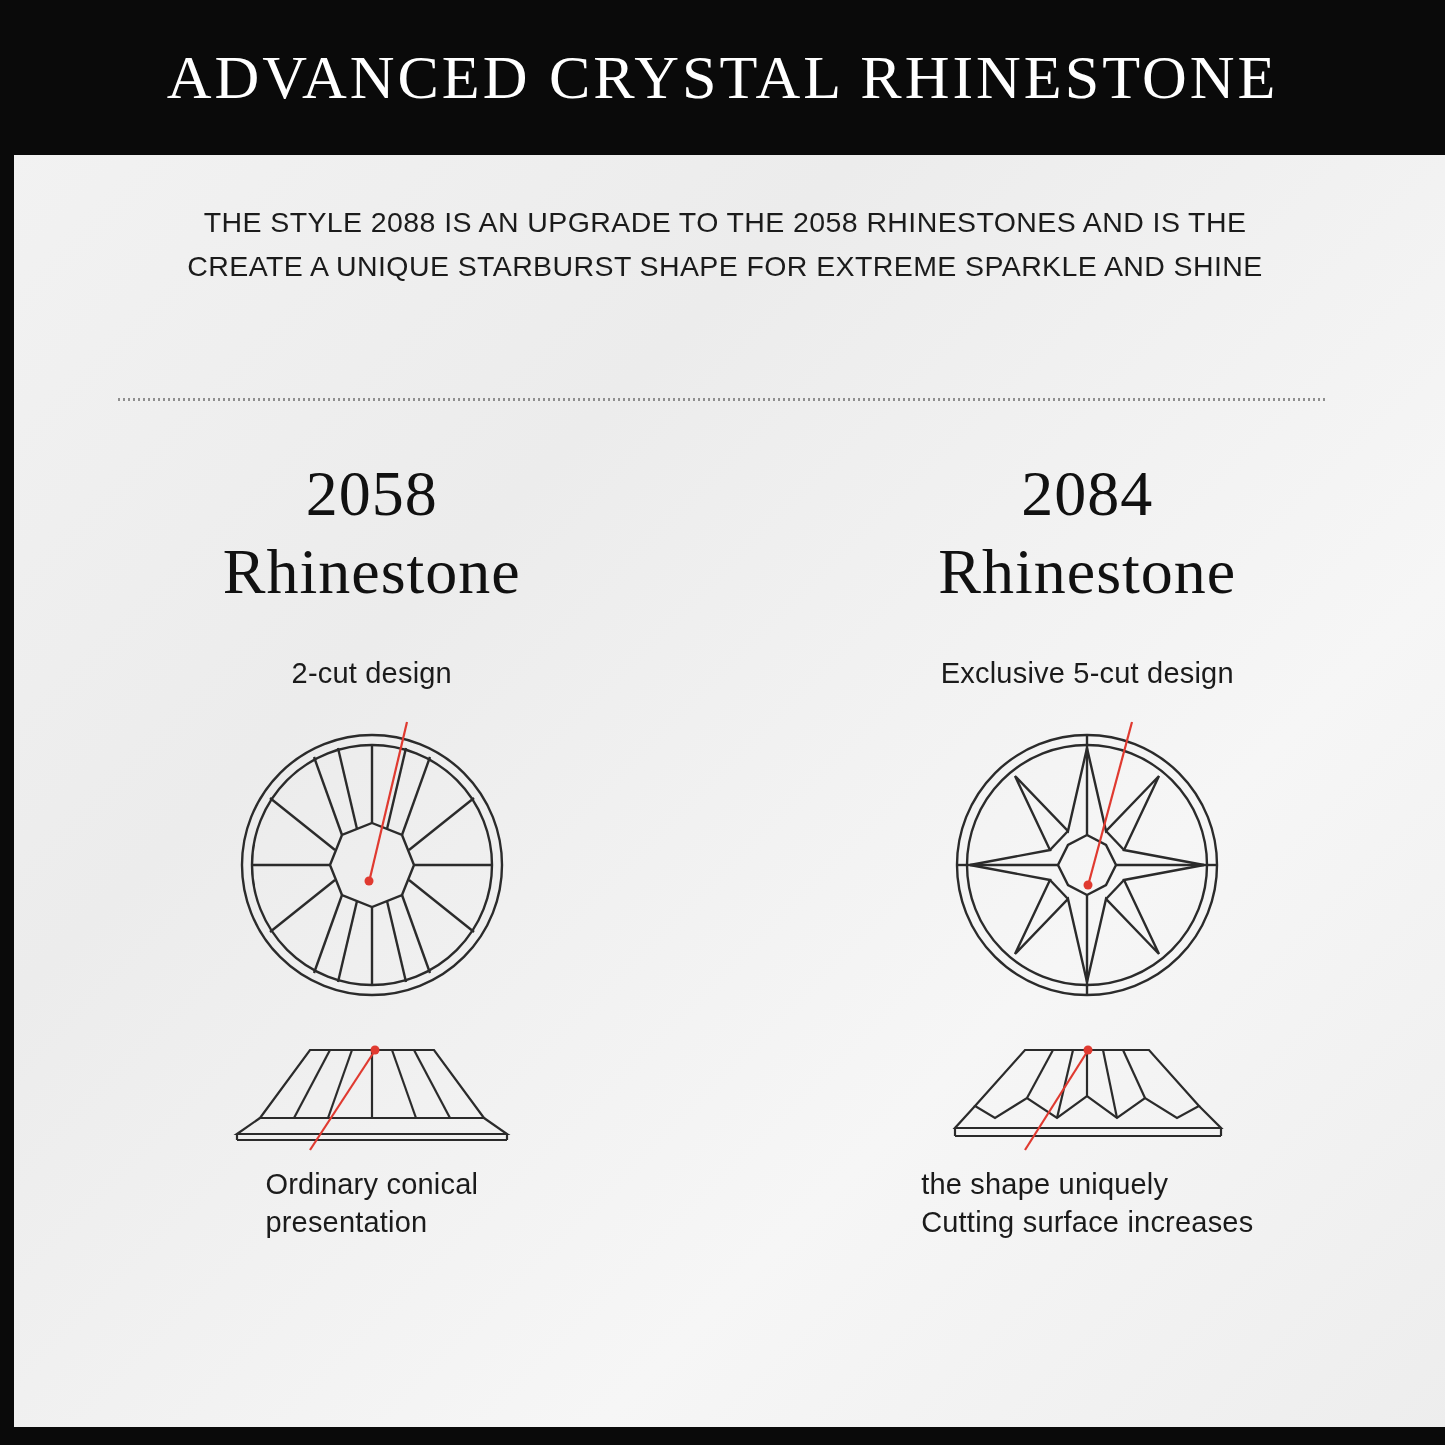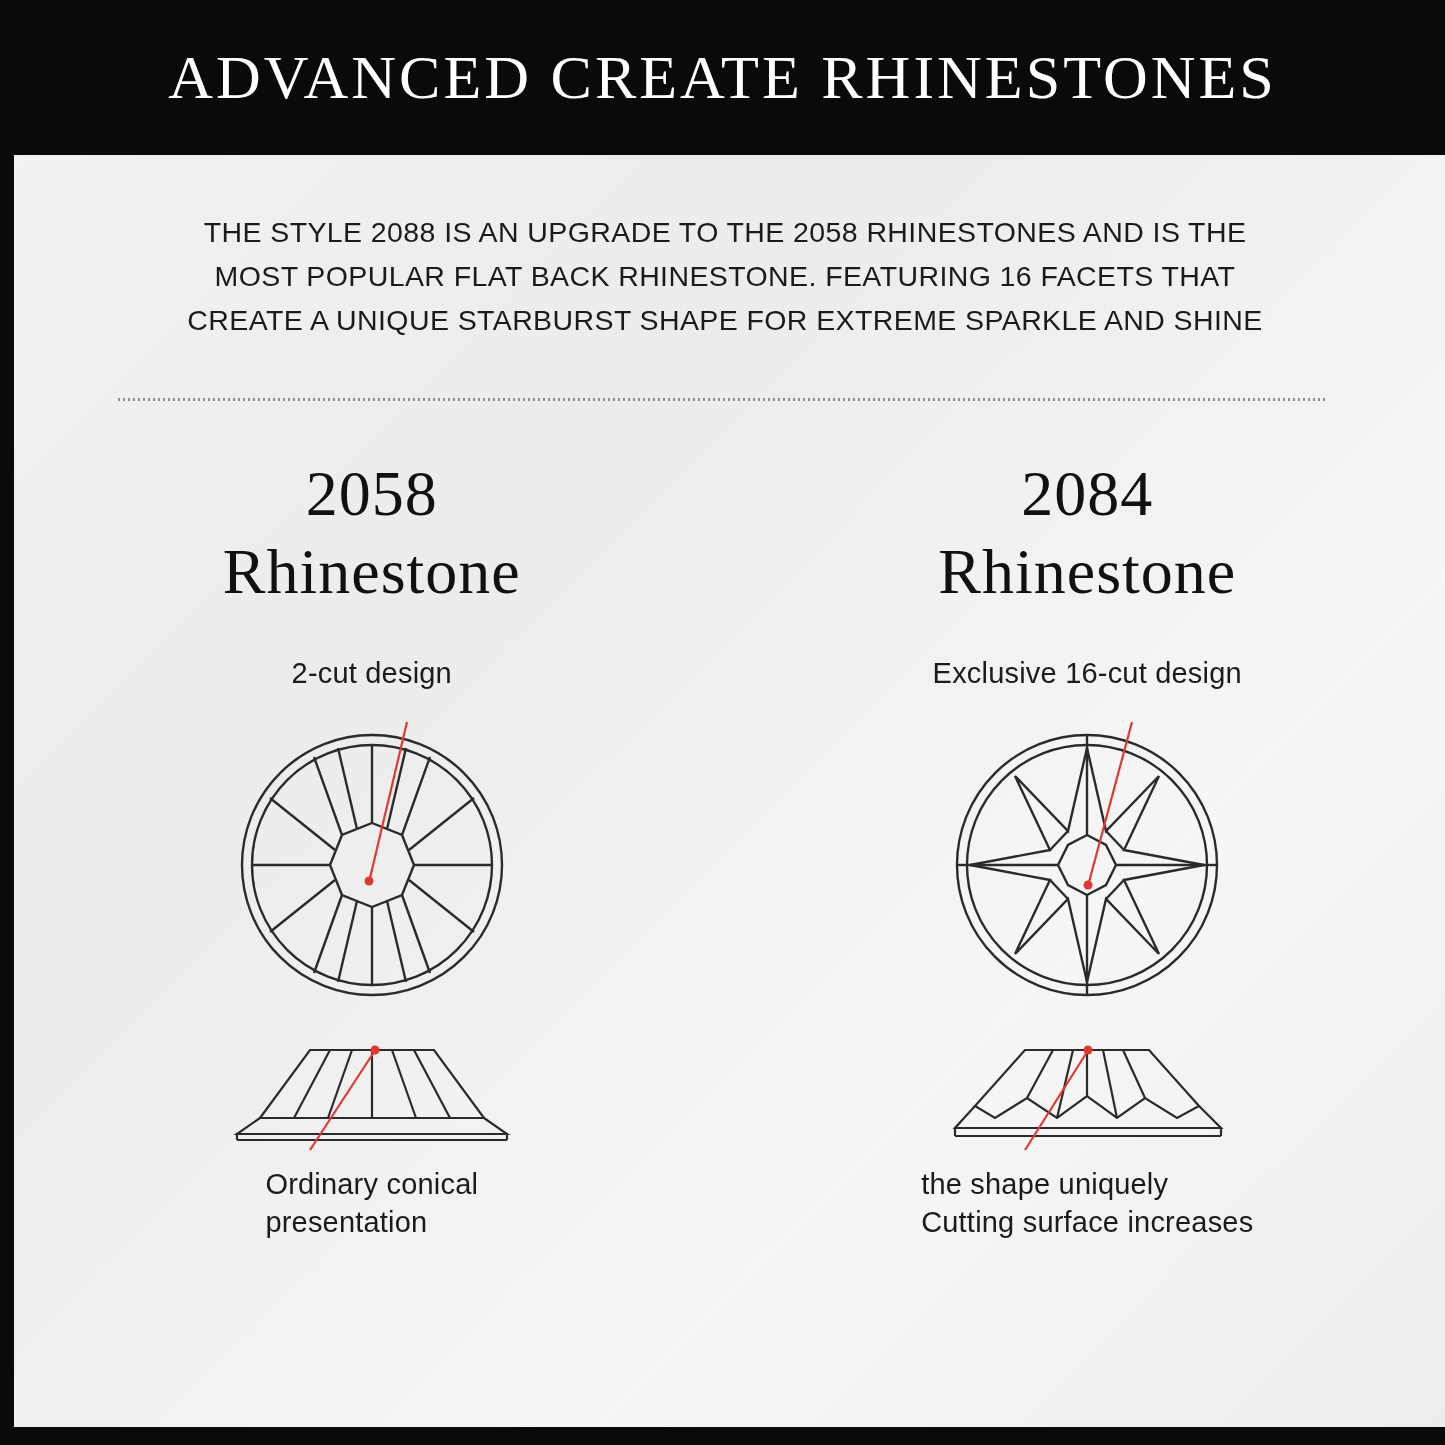--- a/index.html
+++ b/index.html
@@ -53,21 +53,21 @@
     position: absolute;
     left: 0;
     bottom: 0;
     width: 1445px;
     height: 18px;
     background: #0a0a0a;
   }
   
   .intro {
     position: absolute;
-    top: 210px;
+    top: 200px;
     left: 110px;
     width: 1230px;
     text-align: center;
     color: #1b1b1b;
     font-size: 28.5px;
     line-height: 44px;
     letter-spacing: 0.4px;
   }
   .intro p { margin: 0; }
   
@@ -124,29 +124,28 @@
     margin-top: 22px;
   }
   svg { display: block; }
 </style>
 </head>
 <body>
 
 <div class="page">
 
   <div class="banner">
-    <div class="banner-title">ADVANCED CREATE RHINESTONES</div>
+    <div class="banner-title">ADVANCED CRYSTAL RHINESTONE</div>
   </div>
 
   <div class="left-bar"></div>
   <div class="bottom-bar"></div>
 
   <div class="intro">
     <p>THE STYLE 2088 IS AN UPGRADE TO THE 2058 RHINESTONES AND IS THE</p>
-    <p>MOST POPULAR FLAT BACK RHINESTONE. FEATURING 16 FACETS THAT</p>
     <p>CREATE A UNIQUE STARBURST SHAPE FOR EXTREME SPARKLE AND SHINE</p>
   </div>
 
   <div class="divider"></div>
 
   <div class="columns">
 
     <div class="col">
       <div class="col-title">
         <div>2058</div>
@@ -218,21 +217,21 @@
         <div>presentation</div>
       </div>
     </div>
 
     <div class="col">
       <div class="col-title">
         <div>2084</div>
         <div>Rhinestone</div>
       </div>
 
-      <div class="caption-top">Exclusive 16-cut design</div>
+      <div class="caption-top">Exclusive 5-cut design</div>
 
       <div class="fig-top">
         <svg width="420" height="310" viewBox="0 0 420 310">
           <g fill="none" stroke="#2b2b2b" stroke-width="2.4">
             <circle cx="210" cy="165" r="130"></circle>
             <circle cx="210" cy="165" r="120"></circle>
 
             <polygon points="210,48 229,131 282,76 247,150 327,165 247,180 282,254 229,199 210,282 191,199 138,254 173,180 93,165 173,150 138,76 191,131" stroke-width="2.4"></polygon>
 
             <polygon points="210,135 229,145 239,165 229,185 210,195 191,185 181,165 191,145"></polygon>

